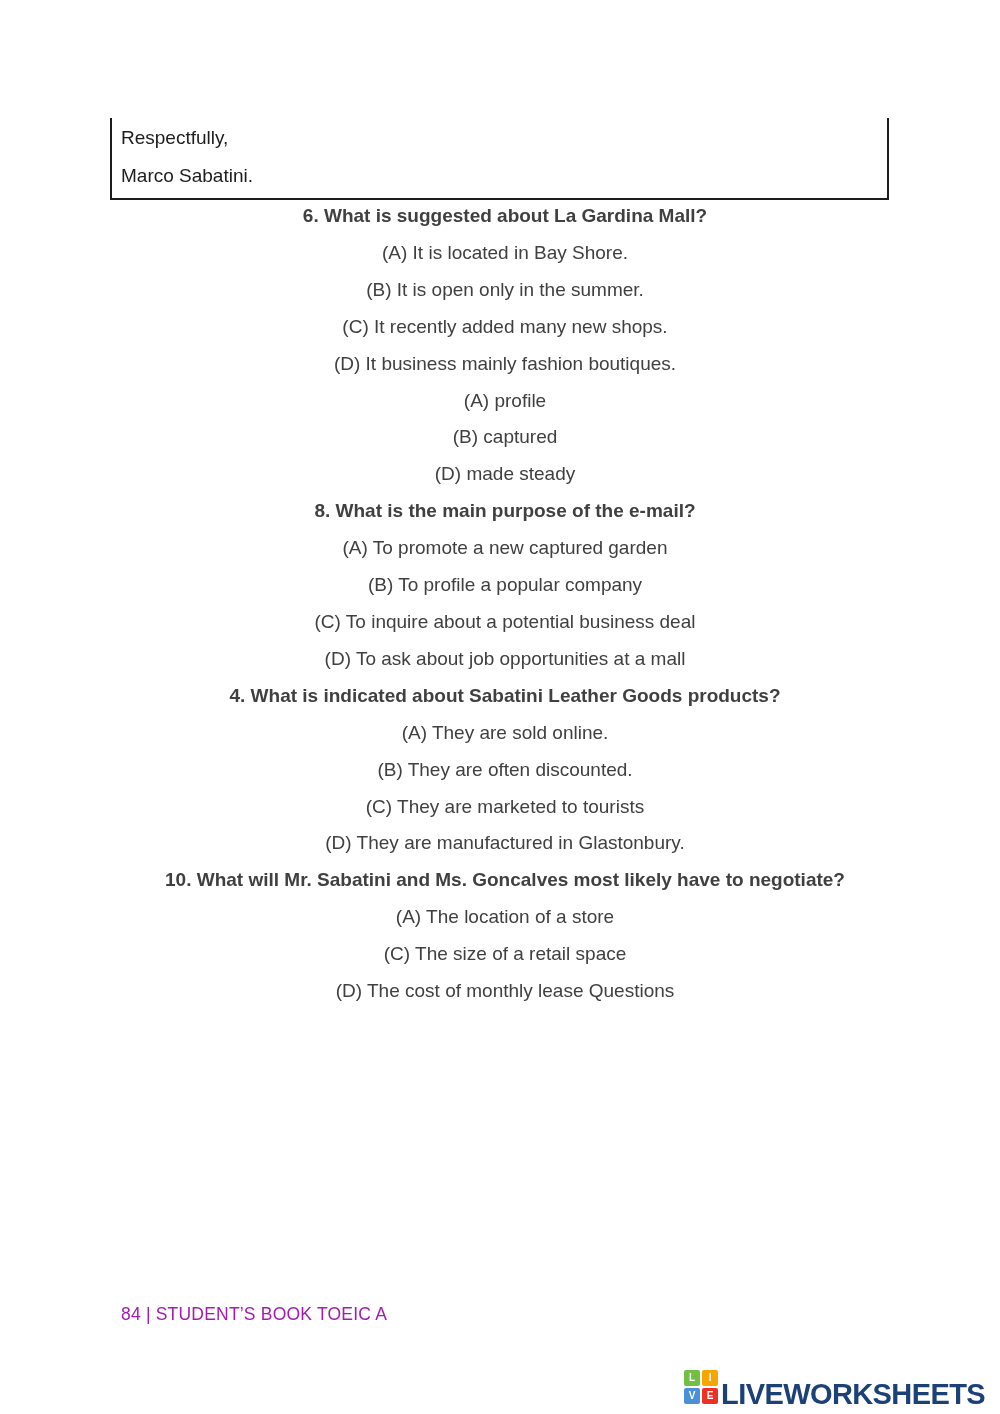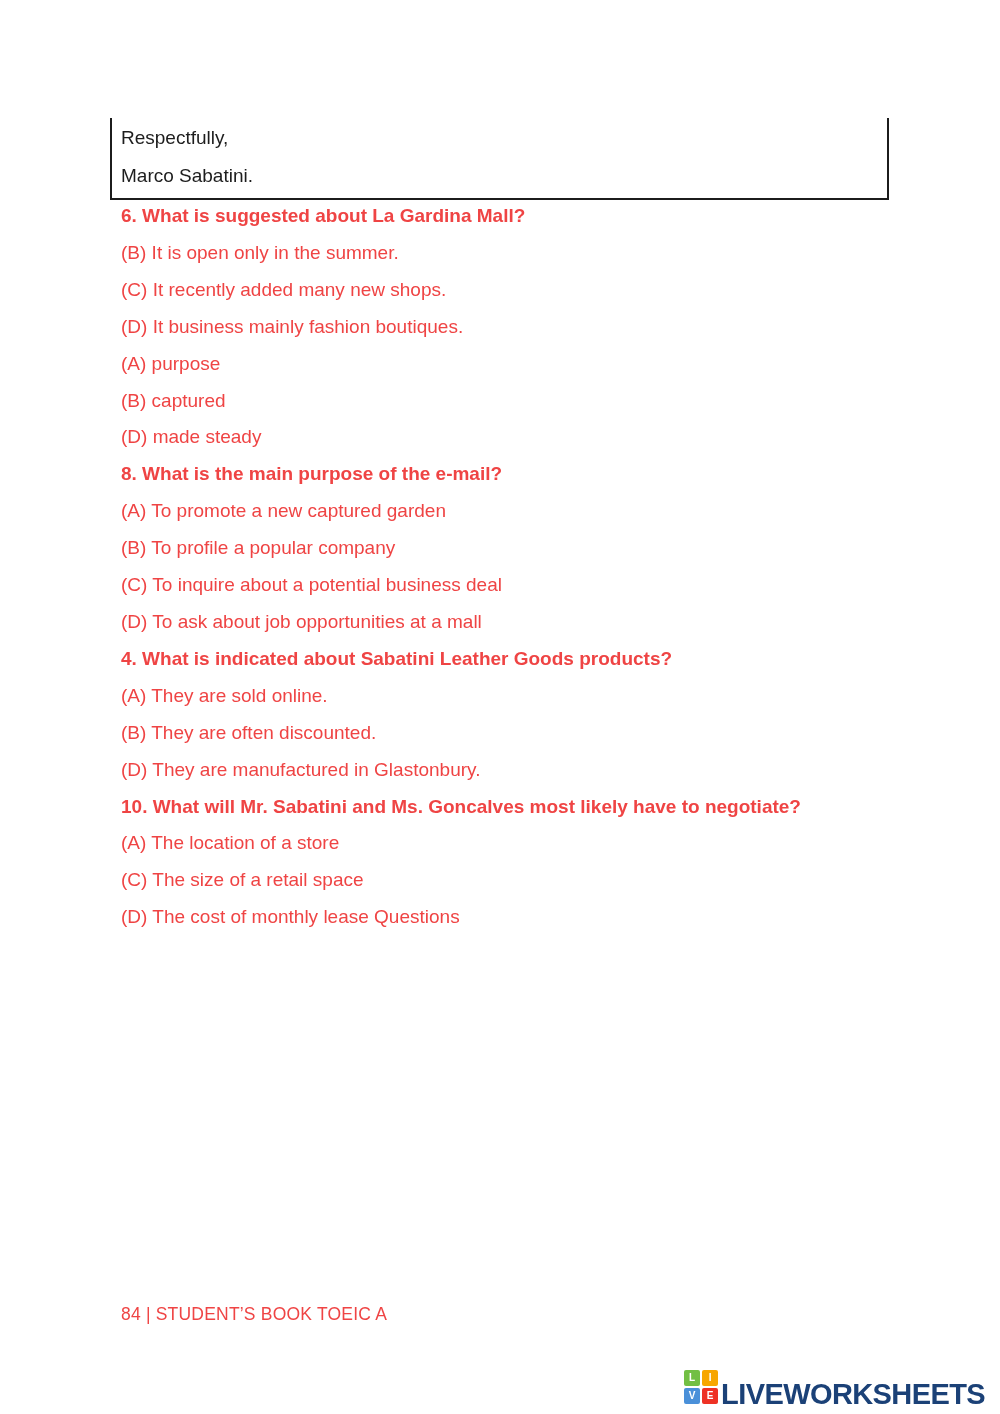--- a/index.html
+++ b/index.html
@@ -14,27 +14,27 @@
   
   .sig-box {
     position:absolute; left:110px; top:118px; width:779px; height:82px;
     border-left:2px solid #1c1c1c; border-right:2px solid #1c1c1c; border-bottom:2px solid #1c1c1c;
     padding:1px 0 0 9px;
   }
   .sig-line { font-size:19px; line-height:38px; color:#1d1d1d; }
 
   
   .content { position:absolute; left:121px; top:198px; width:768px; }
-  .line { font-size:19px; line-height:36.9px; font-weight:400; color:#ef4444; }
+  .line { font-size:19px; line-height:36.9px; font-weight:400; color:#404040;text-align:center; }
   .prompt { font-weight:700; }
 
   
   .footer-label {
     position:absolute; left:121px; top:1304px;
-    font-size:17.5px; color:#ef4444; letter-spacing:0.2px;
+    font-size:17.5px; color:#a21caf; letter-spacing:0.2px;
   }
 
   
   .brand {
     position:absolute; right:15px; top:1367px; height:40px;
     display:flex; align-items:center; gap:3px;
   }
   .brand-grid {
     display:grid; grid-template-columns:16px 16px; grid-template-rows:16px 16px;
     gap:2px;
@@ -57,43 +57,45 @@
 
   <div class="sig-box">
     <div class="sig-line">Respectfully,</div>
     <div class="sig-line">Marco Sabatini.</div>
   </div>
 
   <div class="content">
 
     <div>
       <p class="line prompt">6. What is suggested about La Gardina Mall?</p>
+      <p class="line">(A) It is located in Bay Shore.</p>
       <p class="line">(B) It is open only in the summer.</p>
       <p class="line">(C) It recently added many new shops.</p>
       <p class="line">(D) It business mainly fashion boutiques.</p>
     </div>
 
     <div>
-      <p class="line">(A) purpose</p>
+      <p class="line">(A) profile</p>
       <p class="line">(B) captured</p>
       <p class="line">(D) made steady</p>
     </div>
 
     <div>
       <p class="line prompt">8. What is the main purpose of the e-mail?</p>
       <p class="line">(A) To promote a new captured garden</p>
       <p class="line">(B) To profile a popular company</p>
       <p class="line">(C) To inquire about a potential business deal</p>
       <p class="line">(D) To ask about job opportunities at a mall</p>
     </div>
 
     <div>
       <p class="line prompt">4. What is indicated about Sabatini Leather Goods products?</p>
       <p class="line">(A) They are sold online.</p>
       <p class="line">(B) They are often discounted.</p>
+      <p class="line">(C) They are marketed to tourists</p>
       <p class="line">(D) They are manufactured in Glastonbury.</p>
     </div>
 
     <div>
       <p class="line prompt">10. What will Mr. Sabatini and Ms. Goncalves most likely have to negotiate?</p>
       <p class="line">(A) The location of a store</p>
       <p class="line">(C) The size of a retail space</p>
       <p class="line">(D) The cost of monthly lease Questions</p>
     </div>
 

